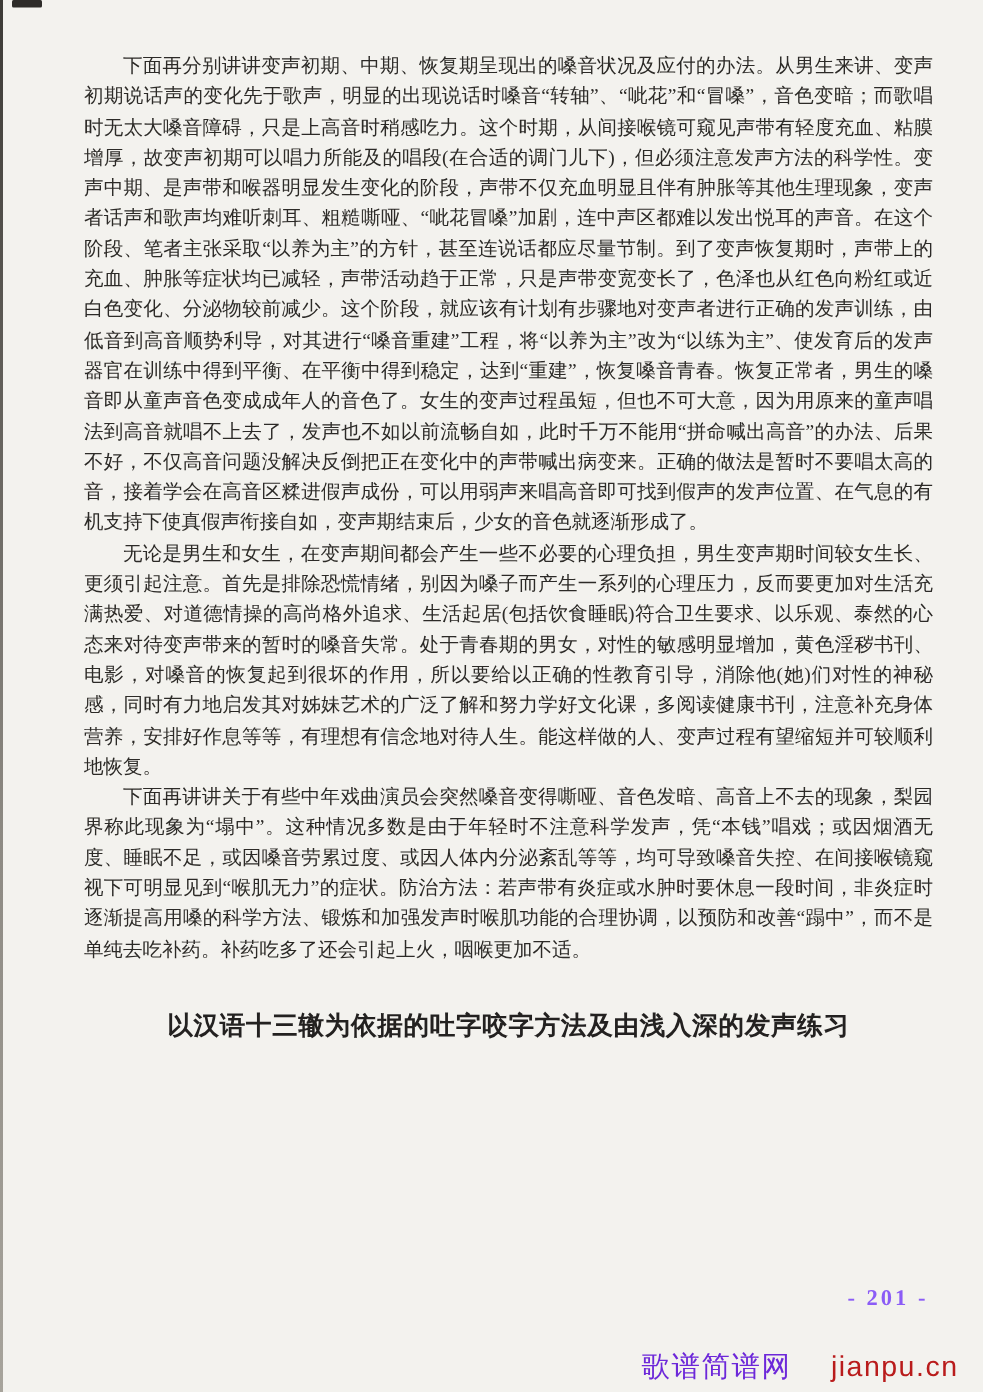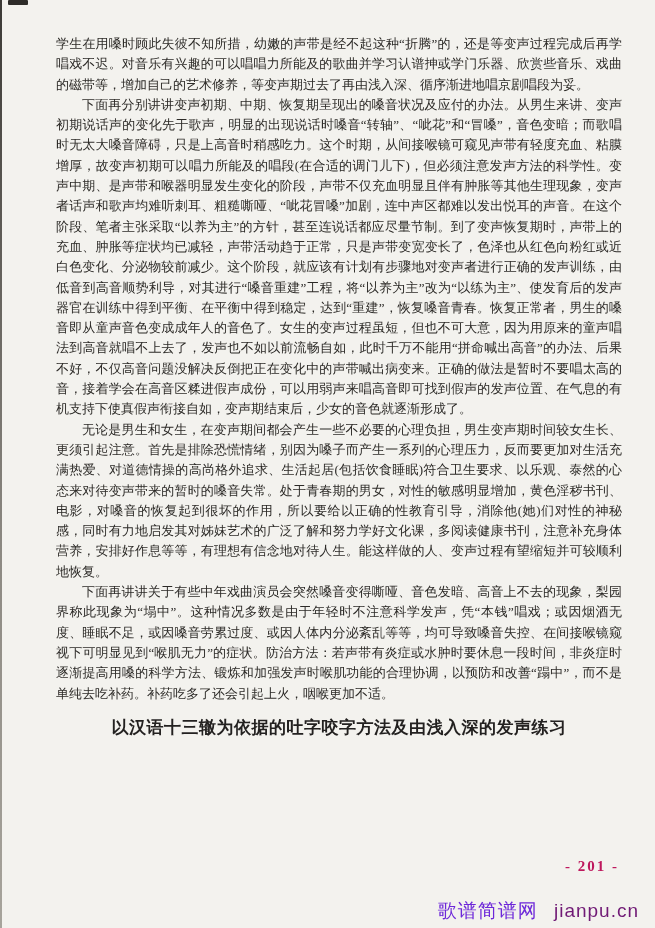--- a/index.html
+++ b/index.html
@@ -40,57 +40,56 @@
     text-justify: inter-ideograph;
   }
   p.para {
     margin: 0;
     text-indent: 2em;
   }
   p.para.no-indent {
     text-indent: 0;
   }
   h2.section-heading {
-    margin: 15px 0 15px 0;
+    margin: 31px 0 15px 0;
     text-align: center;
-    font-family: Liberation Mono, monospace;
+    font-family: Liberation Sans, sans-serif;
     font-weight: bold;
     font-size: 17px;
     color: #232120;
     letter-spacing: 0.5px;
   }
   .page-number {
     position: absolute;
     right: 36px;
     top: 858px;
     font-size: 15px;
     font-weight: bold;
-    color: #be185d;
+    color: #8b5cf6;
     letter-spacing: 2px;
     font-family: "Liberation Serif", "DejaVu Serif", serif;
   }
   .watermark {
     position: absolute;
     right: 16px;
     top: 898px;
     font-family: "Liberation Sans", "DejaVu Sans", sans-serif;
     font-size: 19px;
     letter-spacing: 1px;
   }
   .watermark .wm-name { color: #6d28d9; }
-  .watermark .wm-url  { color: #701a75; margin-left: 10px; }
+  .watermark .wm-url  { color: #b91c1c; margin-left: 20px; }
 </style>
 </head>
 <body>
 
 <div class="edge-line"></div>
 <div class="corner-mark"></div>
 
 <main class="content">
-  <p class="para no-indent">学生在用嗓时顾此失彼不知所措，幼嫩的声带是经不起这种“折腾”的，还是等变声过程完成后再学唱戏不迟。对音乐有兴趣的可以唱唱力所能及的歌曲并学习认谱抻或学门乐器、欣赏些音乐、戏曲的磁带等，增加自己的艺术修养，等变声期过去了再由浅入深、循序渐进地唱京剧唱段为妥。</p>
   <p class="para">下面再分别讲讲变声初期、中期、恢复期呈现出的嗓音状况及应付的办法。从男生来讲、变声初期说话声的变化先于歌声，明显的出现说话时嗓音“转轴”、“呲花”和“冒嗓”，音色变暗；而歌唱时无太大嗓音障碍，只是上高音时稍感吃力。这个时期，从间接喉镜可窥见声带有轻度充血、粘膜增厚，故变声初期可以唱力所能及的唱段(在合适的调门儿下)，但必须注意发声方法的科学性。变声中期、是声带和喉器明显发生变化的阶段，声带不仅充血明显且伴有肿胀等其他生理现象，变声者话声和歌声均难听刺耳、粗糙嘶哑、“呲花冒嗓”加剧，连中声区都难以发出悦耳的声音。在这个阶段、笔者主张采取“以养为主”的方针，甚至连说话都应尽量节制。到了变声恢复期时，声带上的充血、肿胀等症状均已减轻，声带活动趋于正常，只是声带变宽变长了，色泽也从红色向粉红或近白色变化、分泌物较前减少。这个阶段，就应该有计划有步骤地对变声者进行正确的发声训练，由低音到高音顺势利导，对其进行“嗓音重建”工程，将“以养为主”改为“以练为主”、使发育后的发声器官在训练中得到平衡、在平衡中得到稳定，达到“重建”，恢复嗓音青春。恢复正常者，男生的嗓音即从童声音色变成成年人的音色了。女生的变声过程虽短，但也不可大意，因为用原来的童声唱法到高音就唱不上去了，发声也不如以前流畅自如，此时千万不能用“拼命喊出高音”的办法、后果不好，不仅高音问题没解决反倒把正在变化中的声带喊出病变来。正确的做法是暂时不要唱太高的音，接着学会在高音区糅进假声成份，可以用弱声来唱高音即可找到假声的发声位置、在气息的有机支持下使真假声衔接自如，变声期结束后，少女的音色就逐渐形成了。</p>
   <p class="para">无论是男生和女生，在变声期间都会产生一些不必要的心理负担，男生变声期时间较女生长、更须引起注意。首先是排除恐慌情绪，别因为嗓子而产生一系列的心理压力，反而要更加对生活充满热爱、对道德情操的高尚格外追求、生活起居(包括饮食睡眠)符合卫生要求、以乐观、泰然的心态来对待变声带来的暂时的嗓音失常。处于青春期的男女，对性的敏感明显增加，黄色淫秽书刊、电影，对嗓音的恢复起到很坏的作用，所以要给以正确的性教育引导，消除他(她)们对性的神秘感，同时有力地启发其对姊妹艺术的广泛了解和努力学好文化课，多阅读健康书刊，注意补充身体营养，安排好作息等等，有理想有信念地对待人生。能这样做的人、变声过程有望缩短并可较顺利地恢复。</p>
   <p class="para">下面再讲讲关于有些中年戏曲演员会突然嗓音变得嘶哑、音色发暗、高音上不去的现象，梨园界称此现象为“塌中”。这种情况多数是由于年轻时不注意科学发声，凭“本钱”唱戏；或因烟酒无度、睡眠不足，或因嗓音劳累过度、或因人体内分泌紊乱等等，均可导致嗓音失控、在间接喉镜窥视下可明显见到“喉肌无力”的症状。防治方法：若声带有炎症或水肿时要休息一段时间，非炎症时逐渐提高用嗓的科学方法、锻炼和加强发声时喉肌功能的合理协调，以预防和改善“蹋中”，而不是单纯去吃补药。补药吃多了还会引起上火，咽喉更加不适。</p>
   <h2 class="section-heading">以汉语十三辙为依据的吐字咬字方法及由浅入深的发声练习</h2>
 </main>
 
 <div class="page-number">- 201 -</div>
 
 <div class="watermark">
   <span class="wm-name">歌谱简谱网</span>

